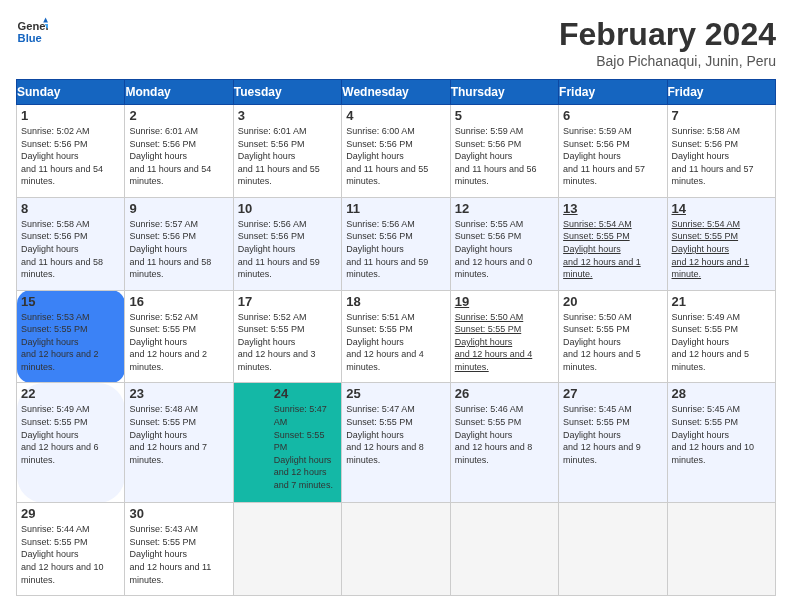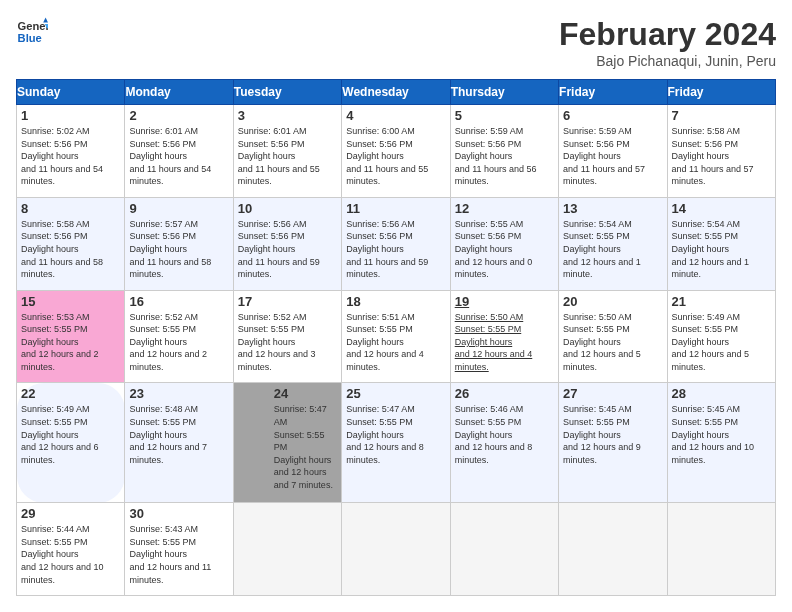--- a/index.html
+++ b/index.html
@@ -164,31 +164,31 @@
             <div class="day-info">Sunrise: 5:56 AM<br>Sunset: 5:56 PM<br>Daylight hours<br>and 11 hours and 59 minutes.</div>
           </td>
           <td style="background: rgb(240, 244, 255);">
             <span class="day-num">11</span>
             <div class="day-info">Sunrise: 5:56 AM<br>Sunset: 5:56 PM<br>Daylight hours<br>and 11 hours and 59 minutes.</div>
           </td>
           <td style="background: rgb(240, 244, 255); margin-left: 24px;">
             <span class="day-num">12</span>
             <div class="day-info">Sunrise: 5:55 AM<br>Sunset: 5:56 PM<br>Daylight hours<br>and 12 hours and 0 minutes.</div>
           </td>
-          <td style="background: rgb(240, 244, 255);">
+          <td style="background: rgb(240, 244, 255); text-decoration: underline;">
             <span class="day-num">13</span>
             <div class="day-info">Sunrise: 5:54 AM<br>Sunset: 5:55 PM<br>Daylight hours<br>and 12 hours and 1 minute.</div>
           </td>
-          <td style="background: rgb(240, 244, 255);">
+          <td style="background: rgb(240, 244, 255); text-decoration: underline;">
             <span class="day-num">14</span>
             <div class="day-info">Sunrise: 5:54 AM<br>Sunset: 5:55 PM<br>Daylight hours<br>and 12 hours and 1 minute.</div>
           </td>
         </tr>
         <tr>
-          <td style="background: #f9a8d4;">
+          <td style="background: #3b82f6; border-radius: 14px;">
             <span class="day-num">15</span>
             <div class="day-info">Sunrise: 5:53 AM<br>Sunset: 5:55 PM<br>Daylight hours<br>and 12 hours and 2 minutes.</div>
           </td>
           <td style="background: rgb(255, 255, 255);">
             <span class="day-num">16</span>
             <div class="day-info">Sunrise: 5:52 AM<br>Sunset: 5:55 PM<br>Daylight hours<br>and 12 hours and 2 minutes.</div>
           </td>
           <td style="background: rgb(255, 255, 255);">
             <span class="day-num">17</span>
             <div class="day-info">Sunrise: 5:52 AM<br>Sunset: 5:55 PM<br>Daylight hours<br>and 12 hours and 3 minutes.</div>
@@ -212,21 +212,21 @@
         </tr>
         <tr>
           <td style="background: rgb(240, 244, 255); border-radius: 27px;">
             <span class="day-num">22</span>
             <div class="day-info">Sunrise: 5:49 AM<br>Sunset: 5:55 PM<br>Daylight hours<br>and 12 hours and 6 minutes.</div>
           </td>
           <td style="background: rgb(240, 244, 255);">
             <span class="day-num">23</span>
             <div class="day-info">Sunrise: 5:48 AM<br>Sunset: 5:55 PM<br>Daylight hours<br>and 12 hours and 7 minutes.</div>
           </td>
-          <td style="background: #a3a3a3; padding-left: 40px;">
+          <td style="background: #14b8a6; padding-left: 40px;">
             <span class="day-num">24</span>
             <div class="day-info">Sunrise: 5:47 AM<br>Sunset: 5:55 PM<br>Daylight hours<br>and 12 hours and 7 minutes.</div>
           </td>
           <td style="background: rgb(240, 244, 255);">
             <span class="day-num">25</span>
             <div class="day-info">Sunrise: 5:47 AM<br>Sunset: 5:55 PM<br>Daylight hours<br>and 12 hours and 8 minutes.</div>
           </td>
           <td style="background: rgb(240, 244, 255);">
             <span class="day-num">26</span>
             <div class="day-info">Sunrise: 5:46 AM<br>Sunset: 5:55 PM<br>Daylight hours<br>and 12 hours and 8 minutes.</div>

